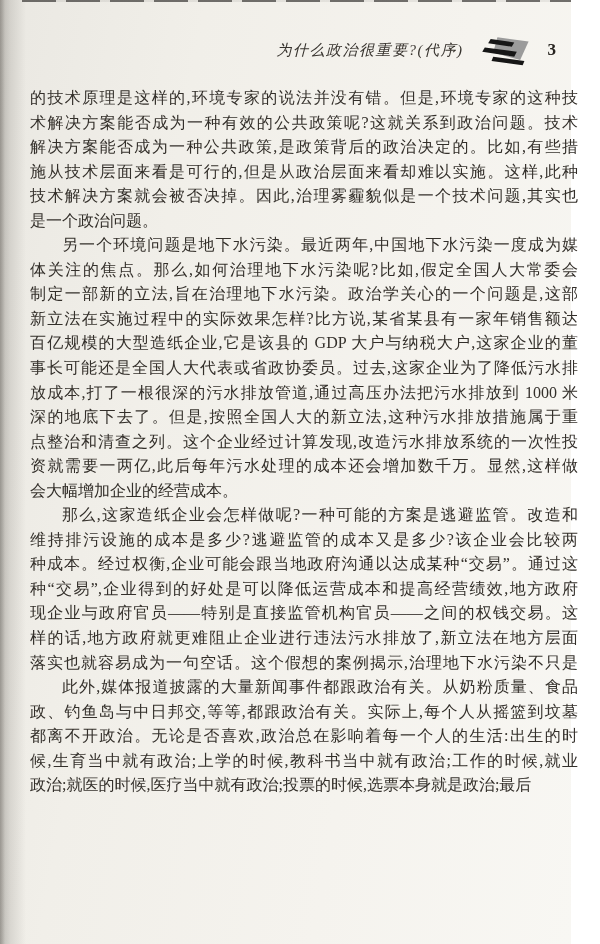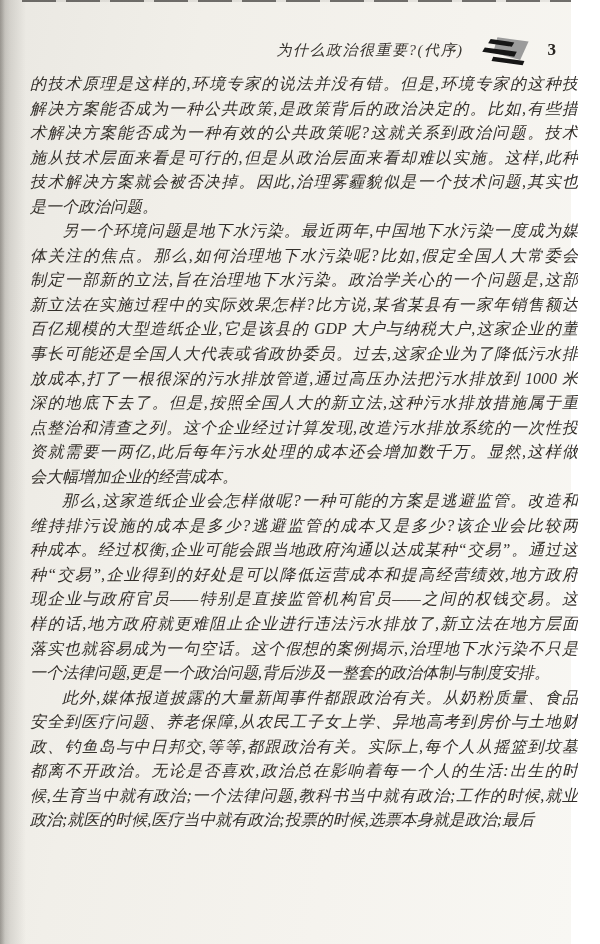--- a/index.html
+++ b/index.html
@@ -62,27 +62,26 @@
   }
   .page-number {
     font-size: 17px;
     font-weight: bold;
     color: #26231f;
     padding-left: 2px;
   }
   .body-text {
     position: absolute;
     left: 30px;
-    top: 72px;
+    top: 86px;
     width: 548px;
     font-size: 16px;
     color: #332f2a;
     text-align: justify;
     text-justify: inter-character;
-    font-style: italic;
   }
   .line {
     height: 24.55px;
     line-height: 24.55px;
     text-align: justify;
     text-align-last: justify;
     white-space: nowrap;
     overflow: hidden;
   }
   .line.indent { text-indent: 2em; }
@@ -103,22 +102,22 @@
       <polygon points="21,4 58,9 48,31 16,22" fill="#9b9b9b"></polygon>
       <polygon points="13,6 41,10 38,15 10,11" fill="#161616"></polygon>
       <polygon points="6,16 44,21 41,27 3,21" fill="#161616"></polygon>
       <polygon points="16,27 53,32 51,37 14,32" fill="#161616"></polygon>
     </svg>
     <span class="page-number">3</span>
   </div>
 
   <div class="body-text">
       <div class="line">的技术原理是这样的,环境专家的说法并没有错。但是,环境专家的这种技</div>
+      <div class="line">术解决方案能否成为一种有效的公共政策呢?这就关系到政治问题。技术</div>
       <div class="line">解决方案能否成为一种公共政策,是政策背后的政治决定的。比如,有些措</div>
-      <div class="line">术解决方案能否成为一种有效的公共政策呢?这就关系到政治问题。技术</div>
       <div class="line">施从技术层面来看是可行的,但是从政治层面来看却难以实施。这样,此种</div>
       <div class="line">技术解决方案就会被否决掉。因此,治理雾霾貌似是一个技术问题,其实也</div>
       <div class="line last">是一个政治问题。</div>
       <div class="line indent">另一个环境问题是地下水污染。最近两年,中国地下水污染一度成为媒</div>
       <div class="line">体关注的焦点。那么,如何治理地下水污染呢?比如,假定全国人大常委会</div>
       <div class="line">制定一部新的立法,旨在治理地下水污染。政治学关心的一个问题是,这部</div>
       <div class="line">新立法在实施过程中的实际效果怎样?比方说,某省某县有一家年销售额达</div>
       <div class="line">百亿规模的大型造纸企业,它是该县的 GDP 大户与纳税大户,这家企业的董</div>
       <div class="line">事长可能还是全国人大代表或省政协委员。过去,这家企业为了降低污水排</div>
       <div class="line">放成本,打了一根很深的污水排放管道,通过高压办法把污水排放到 1000 米</div>
@@ -126,22 +125,20 @@
       <div class="line">点整治和清查之列。这个企业经过计算发现,改造污水排放系统的一次性投</div>
       <div class="line">资就需要一两亿,此后每年污水处理的成本还会增加数千万。显然,这样做</div>
       <div class="line last">会大幅增加企业的经营成本。</div>
       <div class="line indent">那么,这家造纸企业会怎样做呢?一种可能的方案是逃避监管。改造和</div>
       <div class="line">维持排污设施的成本是多少?逃避监管的成本又是多少?该企业会比较两</div>
       <div class="line">种成本。经过权衡,企业可能会跟当地政府沟通以达成某种“交易”。通过这</div>
       <div class="line">种“交易”,企业得到的好处是可以降低运营成本和提高经营绩效,地方政府</div>
       <div class="line">现企业与政府官员——特别是直接监管机构官员——之间的权钱交易。这</div>
       <div class="line">样的话,地方政府就更难阻止企业进行违法污水排放了,新立法在地方层面</div>
       <div class="line">落实也就容易成为一句空话。这个假想的案例揭示,治理地下水污染不只是</div>
-      <div class="line last">一个法律问题,更是一个政治问题,背后涉及一整套的政治体制与制度安排。</div>
       <div class="line indent">此外,媒体报道披露的大量新闻事件都跟政治有关。从奶粉质量、食品</div>
-      <div class="line">安全到医疗问题、养老保障,从农民工子女上学、异地高考到房价与土地财</div>
       <div class="line">政、钓鱼岛与中日邦交,等等,都跟政治有关。实际上,每个人从摇篮到坟墓</div>
       <div class="line">都离不开政治。无论是否喜欢,政治总在影响着每一个人的生活:出生的时</div>
-      <div class="line">候,生育当中就有政治;一个法律问题,教科书当中就有政治;工作的时候,就业</div>
+      <div class="line">候,生育当中就有政治;上学的时候,教科书当中就有政治;工作的时候,就业</div>
       <div class="line last">政治;就医的时候,医疗当中就有政治;投票的时候,选票本身就是政治;最后</div>
     </div>
 
 </div>
 
 </body></html>

